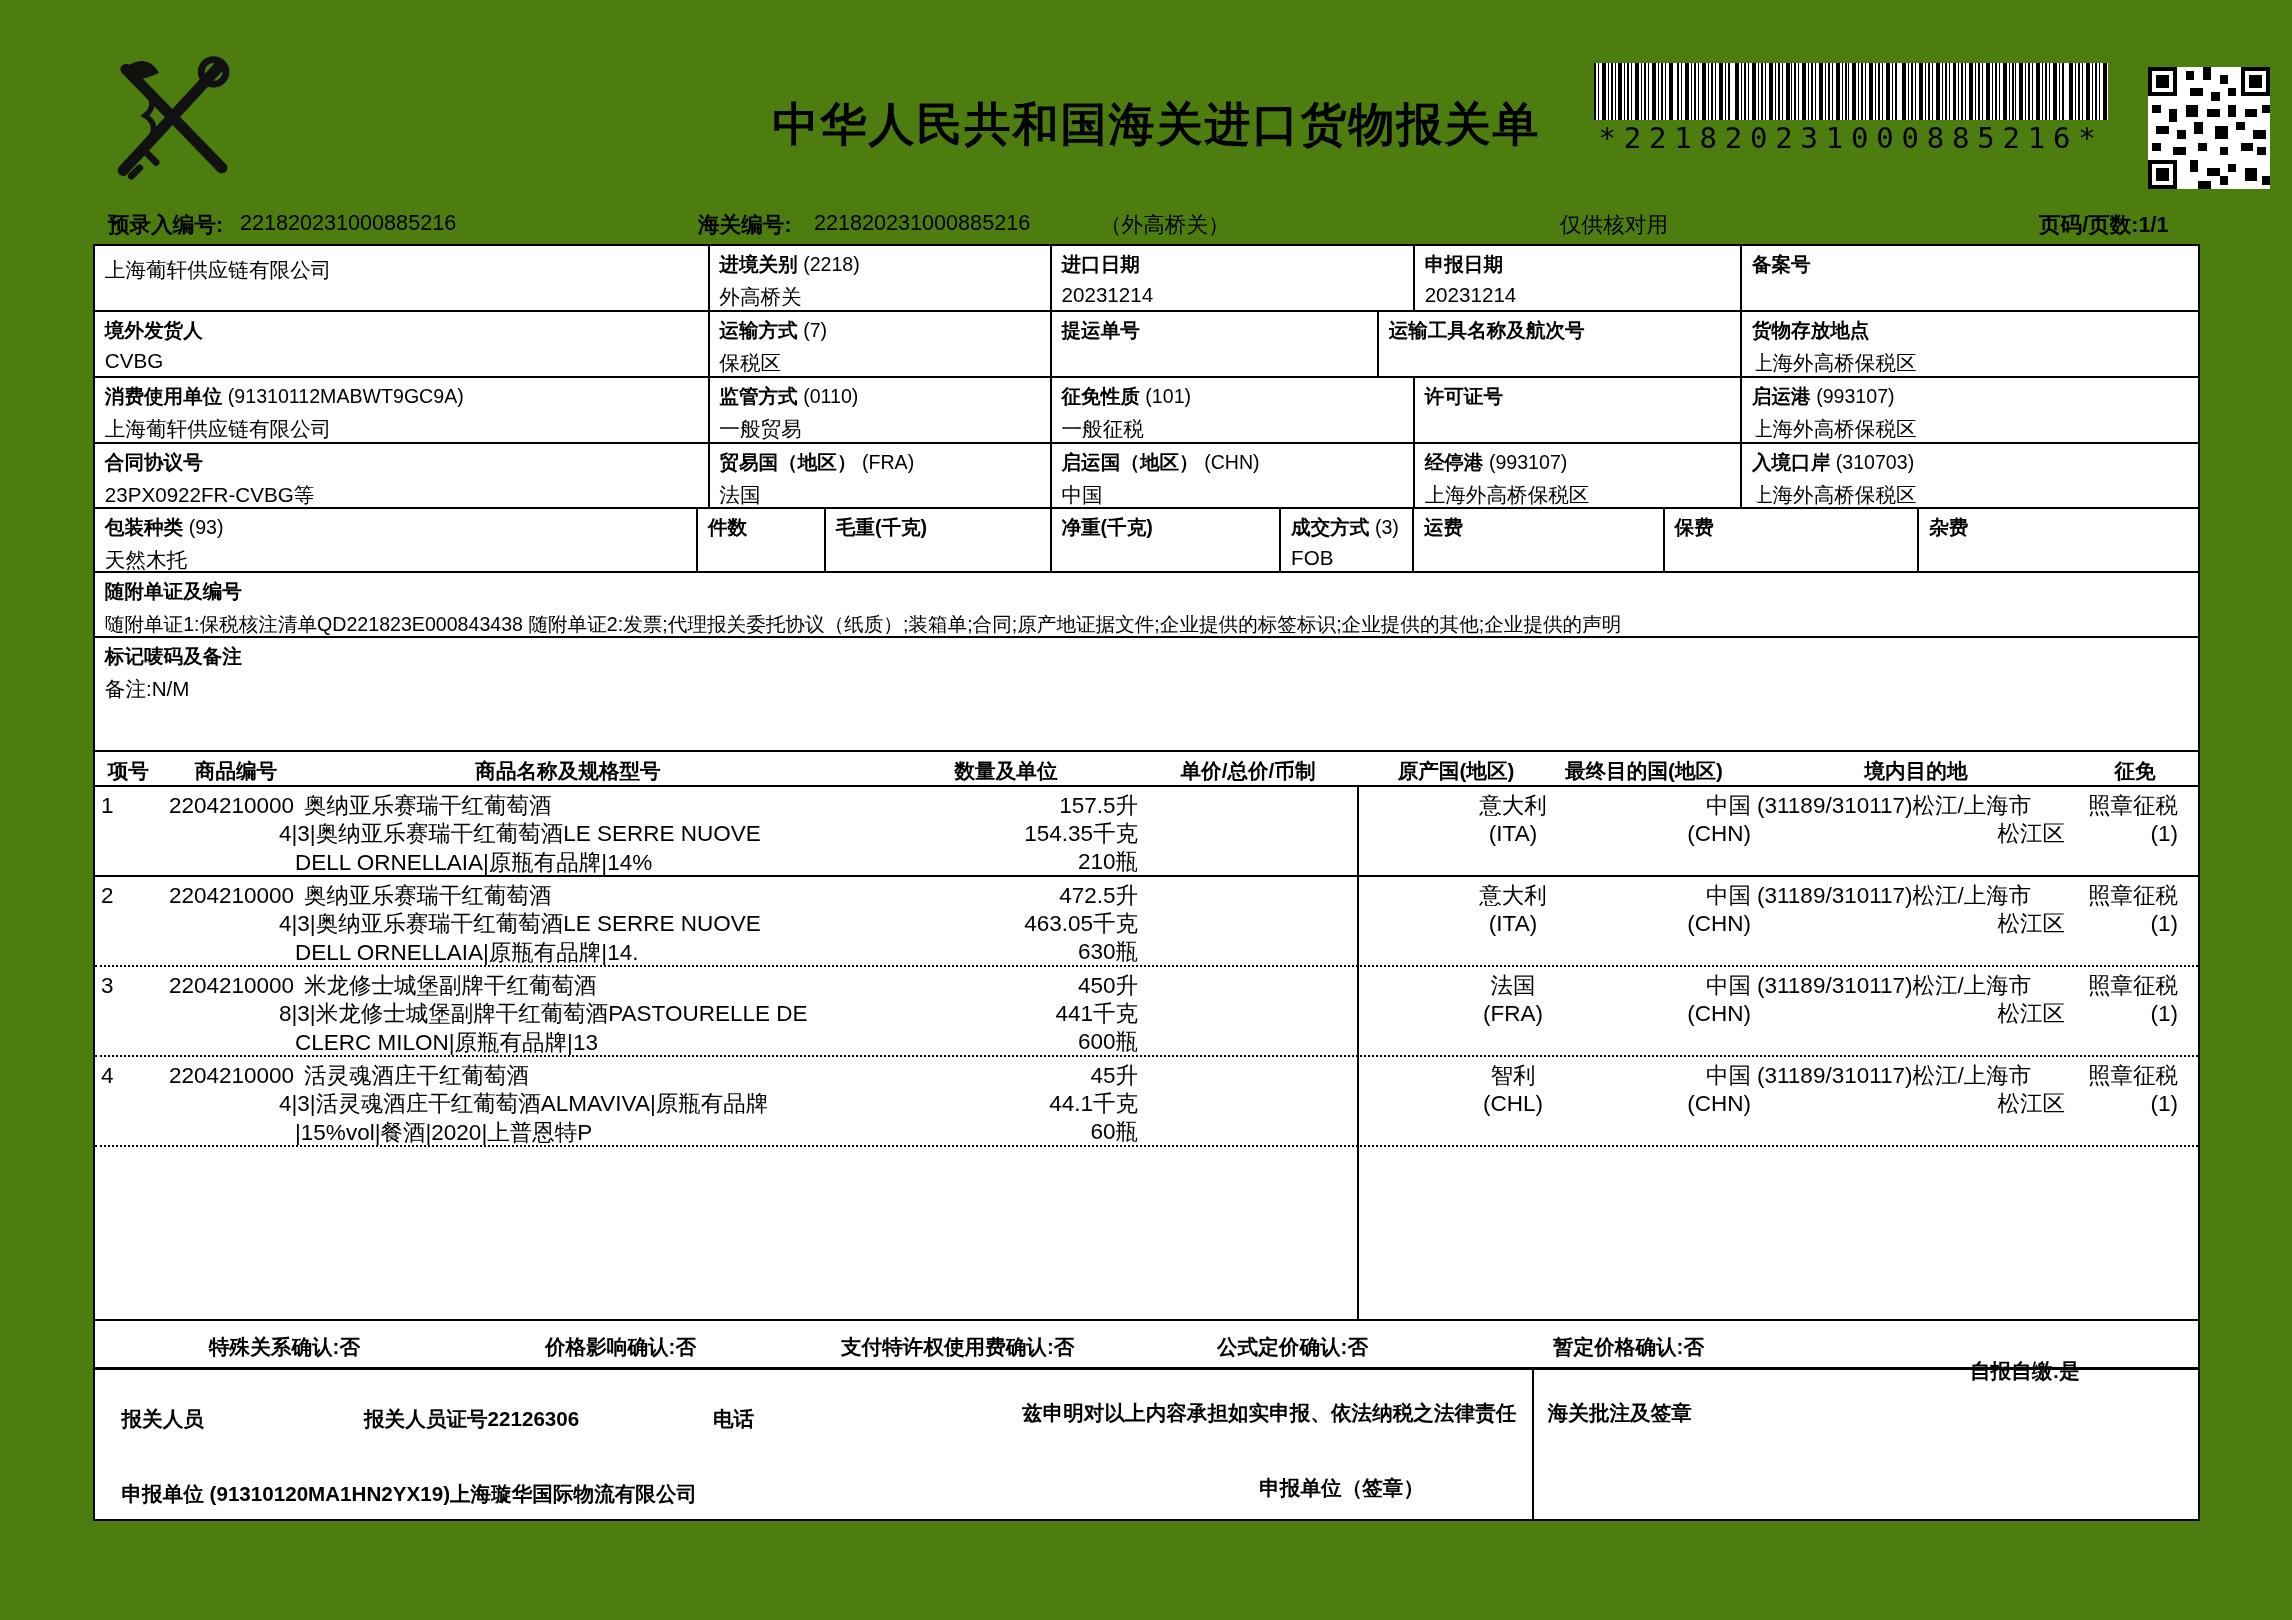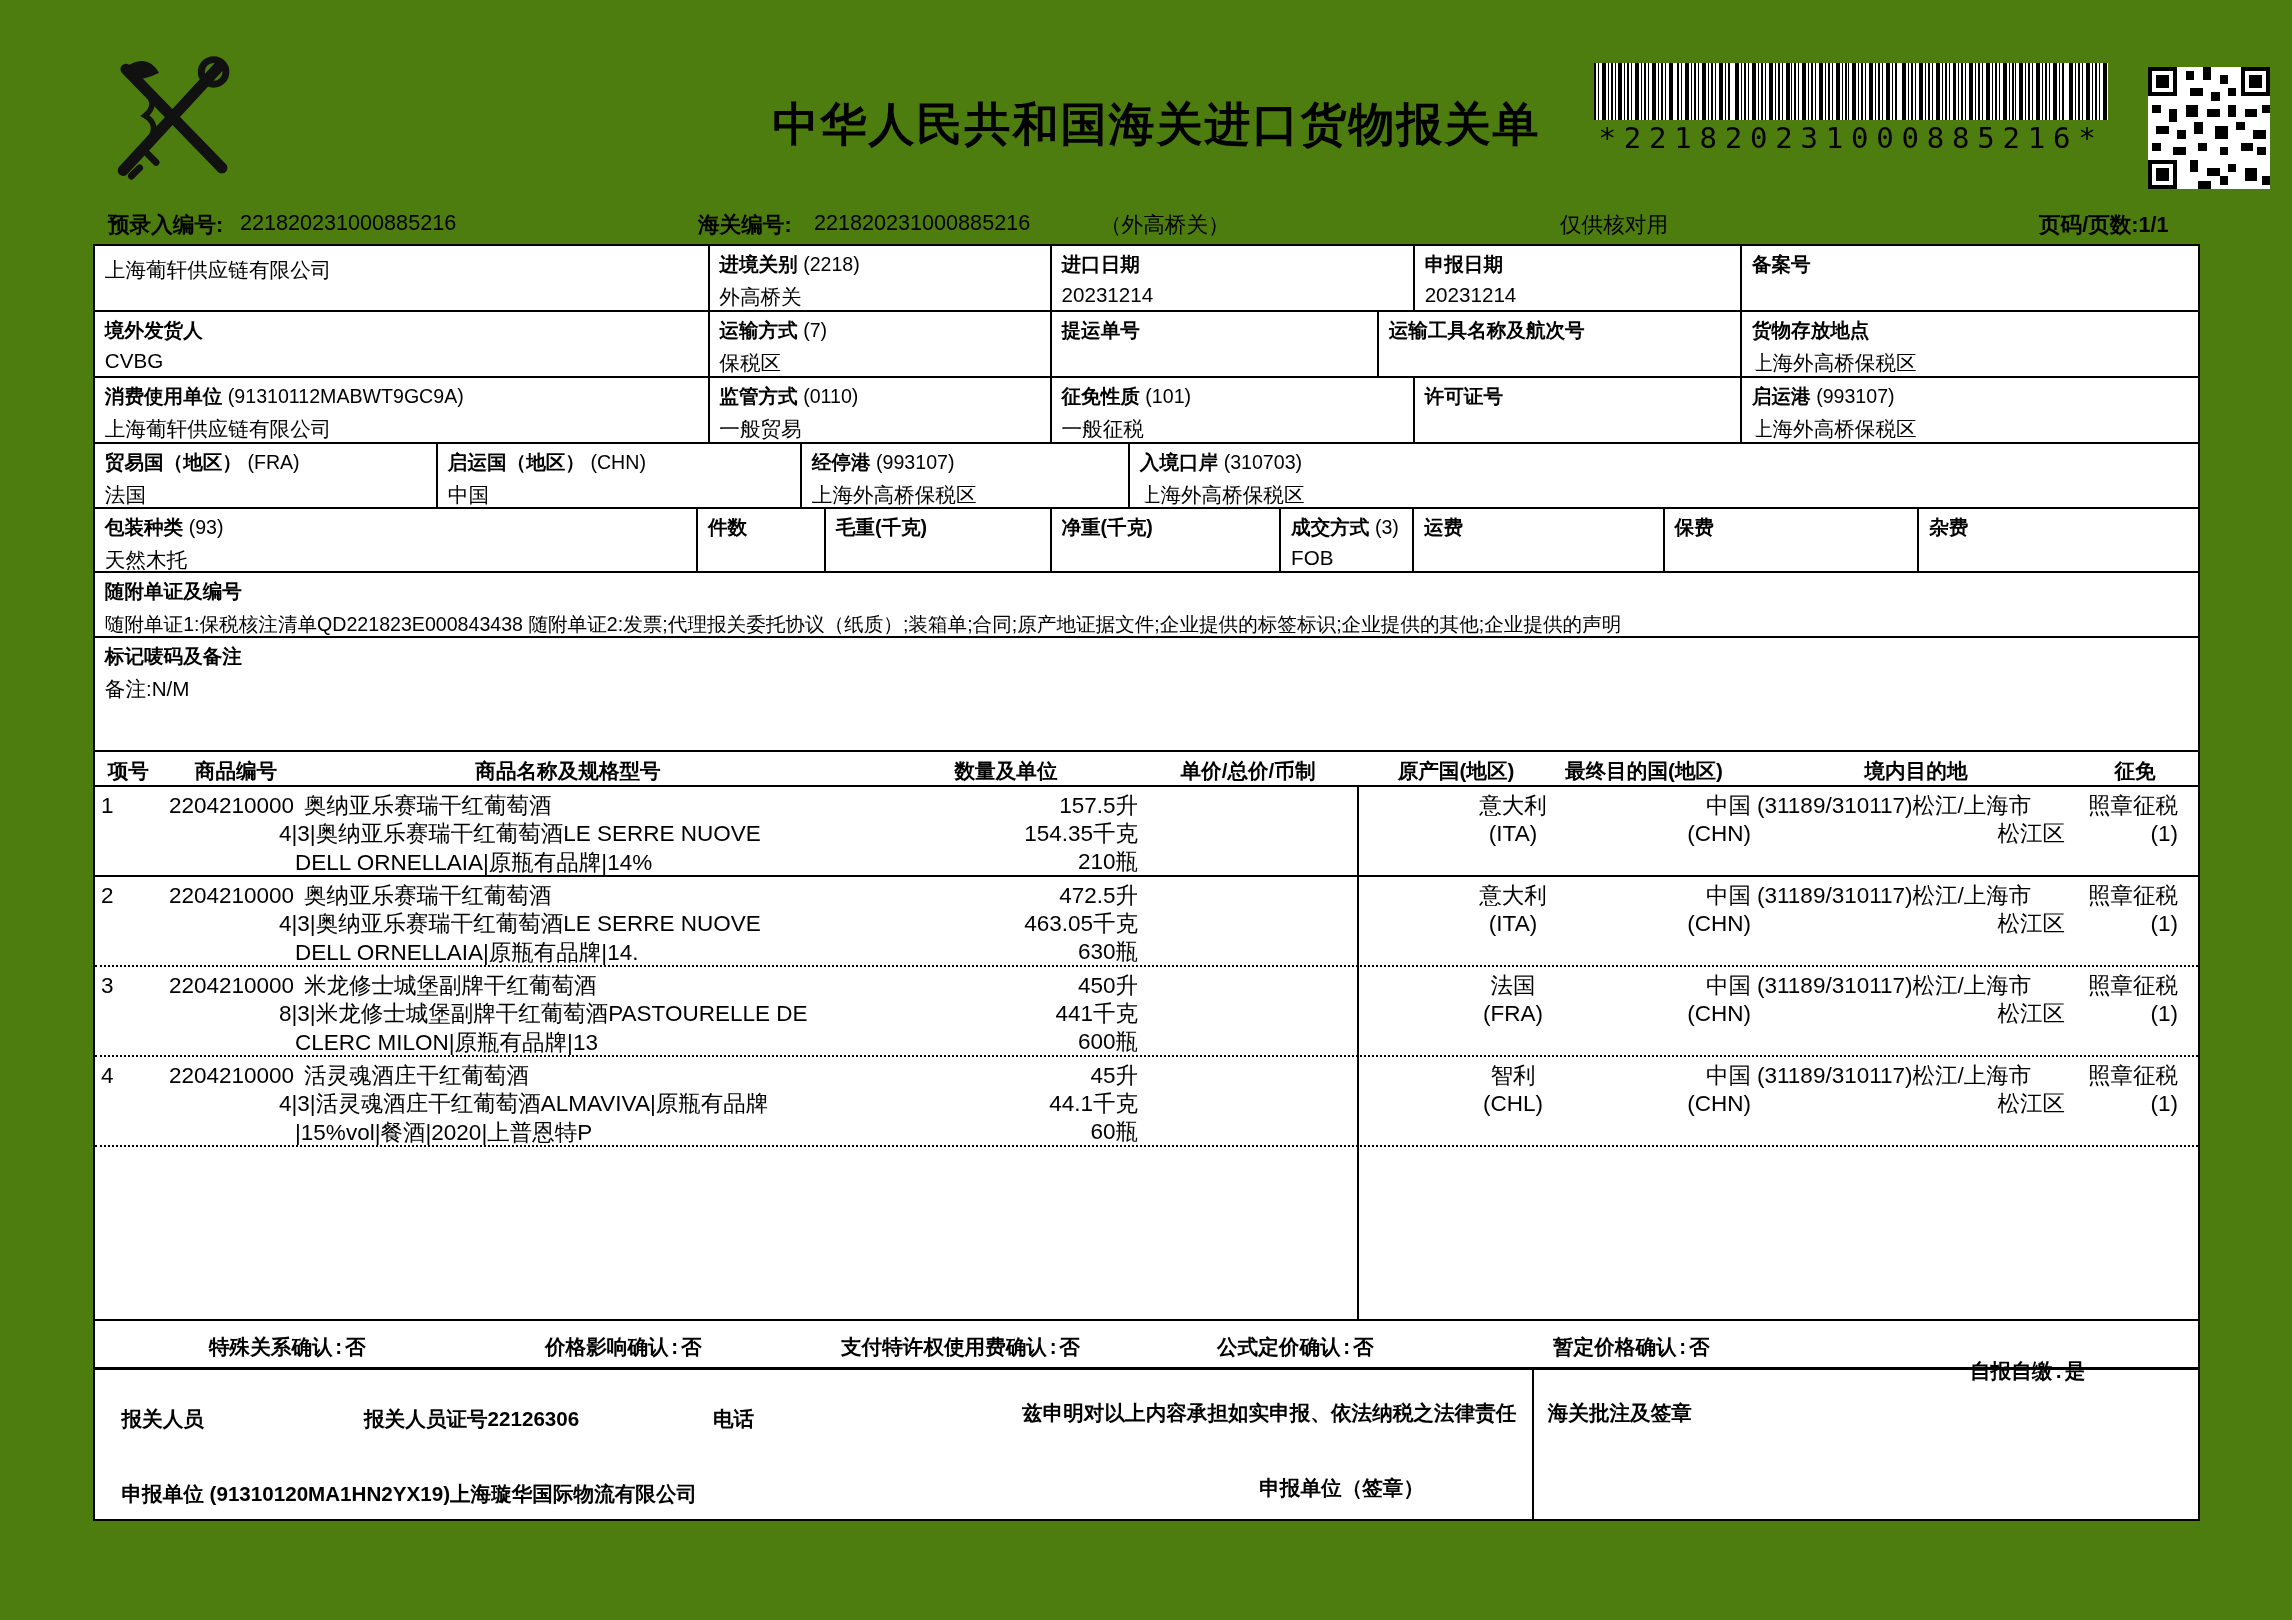--- a/index.html
+++ b/index.html
@@ -45,21 +45,21 @@
   .it-l2{left:184px;top:33px;}
   .it-l3{left:200px;top:62px;}
   .it-qty{left:841px;top:4.9px;width:202px;text-align:right;}
   .it-origin{left:1360px;top:4.9px;width:116px;text-align:center;}
   .it-dest{left:1522px;top:4.9px;width:134px;text-align:right;}
   .it-dom{left:1662px;top:4.9px;width:308px;}
   .it-dom .r{text-align:right;}
   .it-tax{left:1973px;top:4.9px;width:110px;text-align:right;}
   
   .conf{position:relative;height:49px;border-bottom:3.9px solid #000;box-sizing:border-box;}
-  .conf span{position:absolute;top:11.8px;font-size:20.6px;font-weight:bold;white-space:nowrap;font-family:Liberation Mono, monospace;}
+  .conf span{position:absolute;top:11.8px;font-size:20.6px;font-weight:bold;white-space:nowrap;}
   
   .foot{display:flex;height:149px;box-sizing:border-box;}
   .foot-l{position:relative;width:1439px;border-right:2px solid #000;box-sizing:border-box;}
   .foot-r{position:relative;flex:1;}
   .foot .abs{font-size:20.6px;font-weight:bold;}
 </style>
 </head>
 <body>
 
 <div class="page">
@@ -199,20 +199,24 @@
         <div class="lab">许可证号</div>
         <div class="val"></div>
       </div>
       <div class="cell" style="width:457px;">
         <div class="lab"><span>启运港</span> <span class="code">(993107)</span></div>
         <div class="val">上海外高桥保税区</div>
       </div>
     </div>
 
     <div class="row h66">
+      <div class="cell" style="width:616px;">
+        <div class="lab">合同协议号</div>
+        <div class="val">23PX0922FR-CVBG等</div>
+      </div>
       <div class="cell" style="width:343px;">
         <div class="lab"><span>贸易国（地区）</span> <span class="code">(FRA)</span></div>
         <div class="val">法国</div>
       </div>
       <div class="cell" style="width:364px;">
         <div class="lab"><span>启运国（地区）</span> <span class="code">(CHN)</span></div>
         <div class="val">中国</div>
       </div>
       <div class="cell" style="width:328px;">
         <div class="lab"><span>经停港</span> <span class="code">(993107)</span></div>

